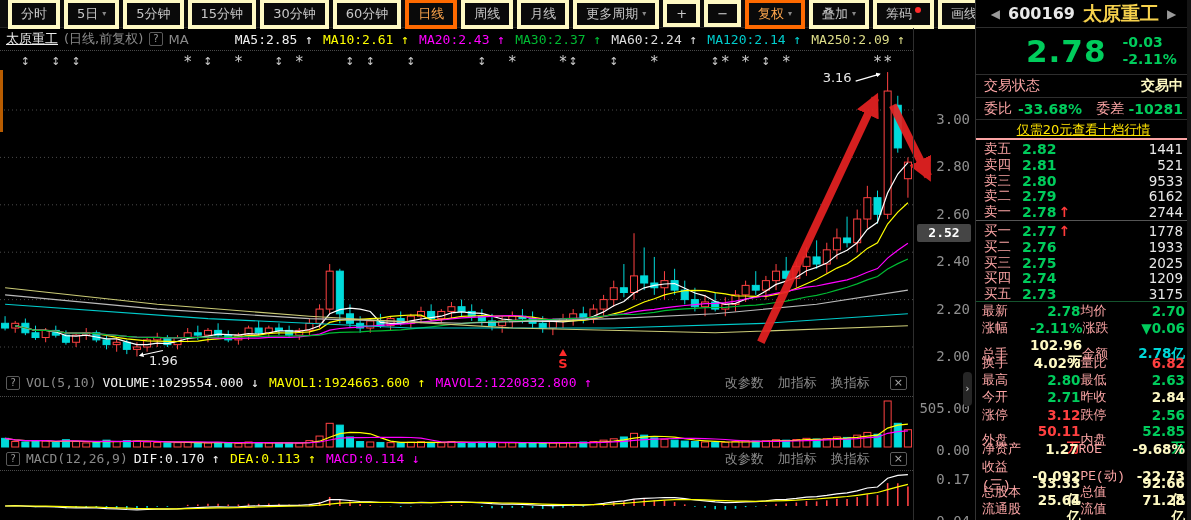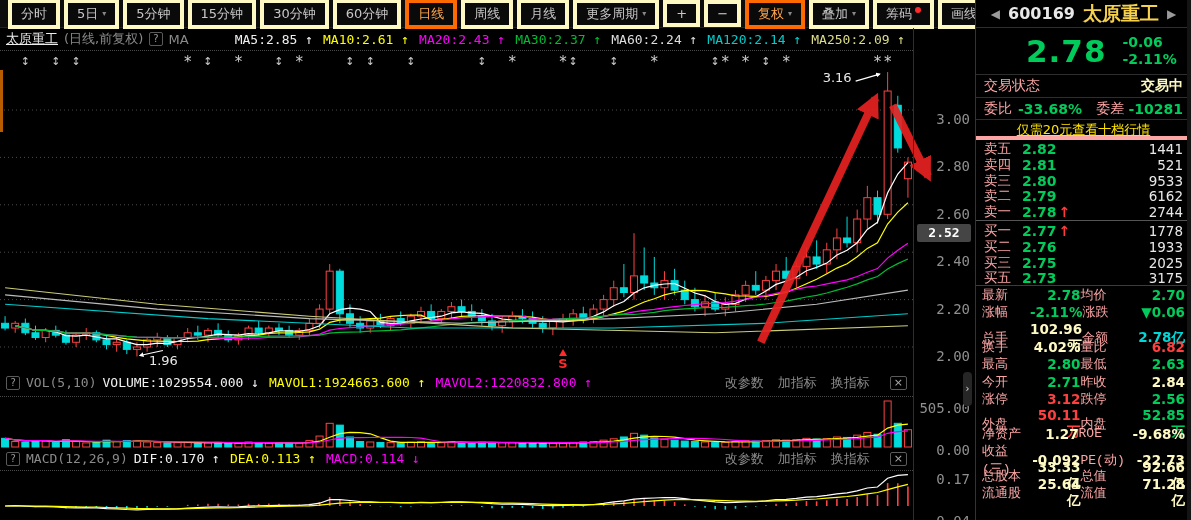--- a/index.html
+++ b/index.html
@@ -57,21 +57,21 @@
   .p-arrow{color:#9a9a9a;font-size:12px;cursor:pointer;}
   .p-code{color:#e8e8e8;font-size:16px;font-weight:bold;}
   .p-name{color:#f6d14c;font-size:19px;font-weight:bold;}
   .p-price{height:47px;display:flex;align-items:center;border-bottom:1px solid #2e2e2e;padding-left:50px;}
   .big{font-size:31px;font-weight:bold;color:#00cc5c;letter-spacing:1px;}
   .chg{margin-left:16px;font-size:14px;font-weight:bold;color:#00cc5c;line-height:17px;}
   .prow{display:flex;align-items:center;border-bottom:1px solid #2e2e2e;padding:0 8px;font-size:14px;}
   .lab{color:#fca5a5;font-family:Liberation Mono, monospace;}
   .val{font-weight:bold;}
   .promo{height:20px;line-height:20px;text-align:center;color:#ffe400;font-size:13px;
-         text-decoration:underline;border-bottom:4px solid #fca5a5;cursor:pointer;}
+         text-decoration:underline;border-bottom:2px solid #fca5a5;cursor:pointer;}
   .brow{height:15.8px;display:grid;grid-template-columns:38px 66px 1fr;align-items:center;
         padding:0 8px;font-size:13.5px;}
   .brow .bp{color:#00cc5c;font-weight:bold;font-size:14px;}
   .brow .bv{text-align:right;color:#e8e8e8;}
   .uarr{color:#ff3a3a;font-weight:bold;margin-left:2px;}
   .bdiv{height:1px;background:#555;margin:1px 0;}
   .srow{height:17.3px;display:grid;grid-template-columns:46px 1fr 52px 1fr;align-items:center;
         padding:0 6px;font-size:13px;}
   .srow .sv{text-align:right;font-weight:bold;font-size:13.5px;padding-left:2px;}
   .c-green{color:#00cc5c}.c-red{color:#ff4040}.c-white{color:#fef9c3}.c-cyan{color:#00d8d8}
@@ -601,21 +601,21 @@
   <div class="panel">
     <div class="p-head">
       <span class="p-arrow">◀</span>
       <span class="p-code">600169</span>
       <span class="p-name">太原重工</span>
       <span class="p-arrow">▶</span>
     </div>
     <div class="p-price">
       <span class="big">2.78</span>
       <span class="chg">
-        <div>-0.06</div>
+        <div>-0.03</div>
         <div>-2.11%</div>
       </span>
     </div>
     <div class="prow" style="height:23px;justify-content:space-between;">
       <span class="lab">交易状态</span>
       <span class="val c-white">交易中</span>
     </div>
     <div class="prow" style="height:22px;">
       <span class="lab">委比</span>
       <span class="val c-green" style="margin-left:6px;">-33.68%</span>
@@ -659,20 +659,25 @@
           <span class="lab">买二</span>
           <span class="bp">2.76</span>
           <span class="bv">1933</span>
         </div>
         <div class="brow">
           <span class="lab">买三</span>
           <span class="bp">2.75</span>
           <span class="bv">2025</span>
         </div>
         <div class="brow">
+          <span class="lab">买四</span>
+          <span class="bp">2.74</span>
+          <span class="bv">1209</span>
+        </div>
+        <div class="brow">
           <span class="lab">买五</span>
           <span class="bp">2.73</span>
           <span class="bv">3175</span>
         </div>
       </div>
     <div id="stats-grid">
         <div class="srow">
           <span class="lab">最新</span>
           <span class="sv c-green">2.78</span>
           <span class="lab">均价</span>

